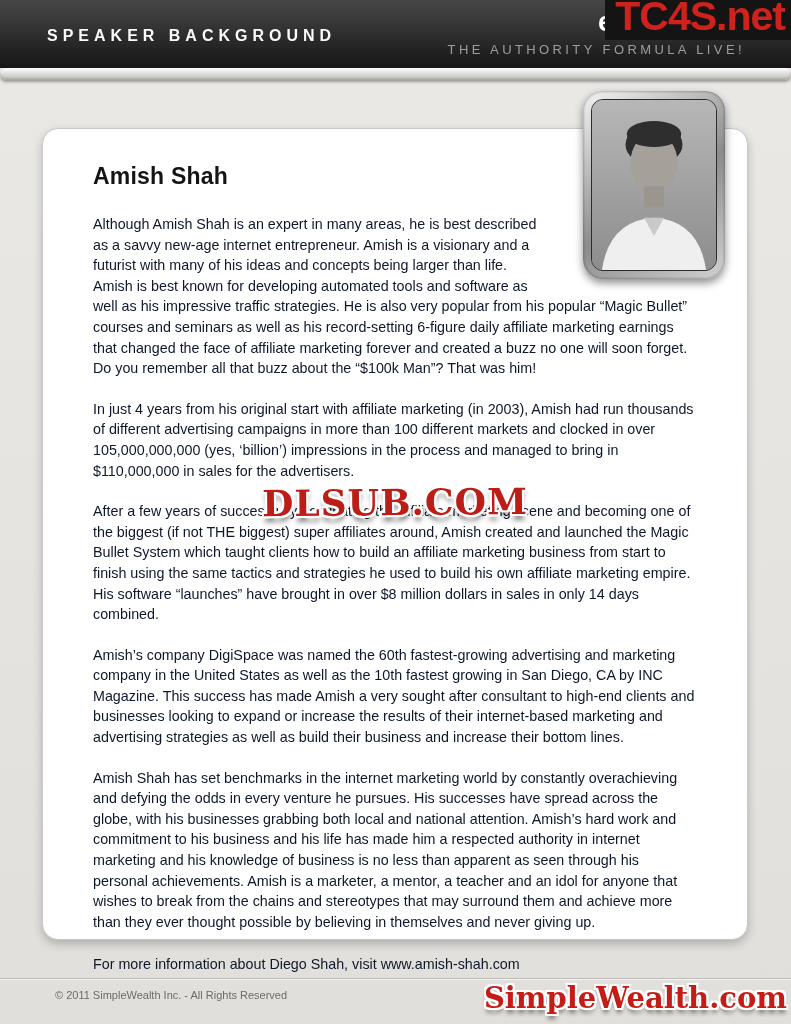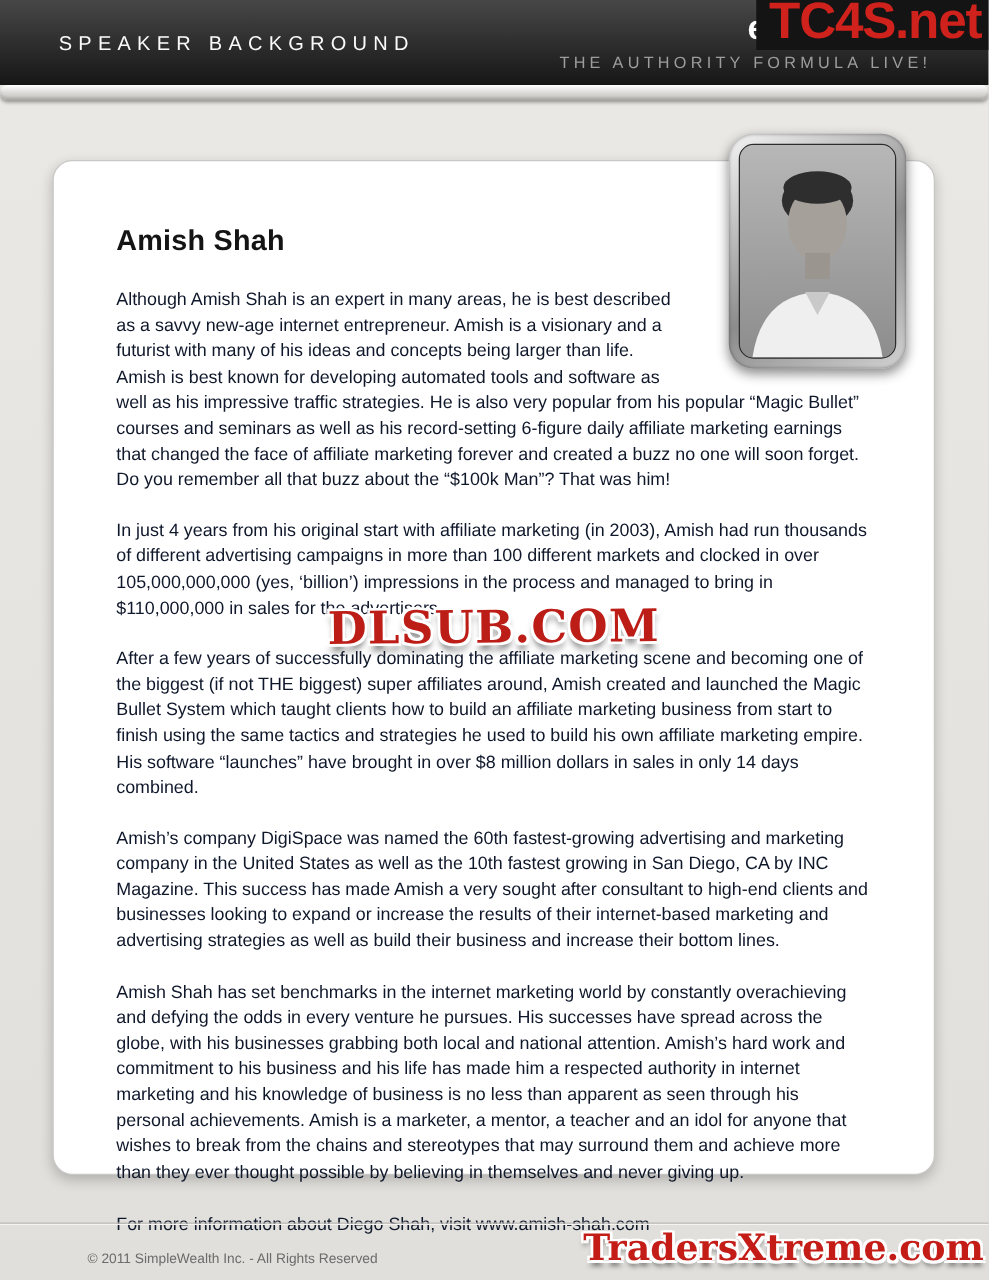--- a/index.html
+++ b/index.html
@@ -19,21 +19,21 @@
   .header {
     position: absolute;
     top: 0; left: 0; right: 0;
     height: 68px;
     background: linear-gradient(#474747, #161616);
   }
   .speaker-title {
     position: absolute;
     left: 47px; top: 27px;
     font-size: 16px;
-    font-weight: normal;
+    font-weight: bold;
     letter-spacing: 5px;
     color: #fafafa;
     white-space: nowrap;
   }
   .logo {
     position: absolute;
     right: 46px; top: 7px;
     text-align: right;
     z-index: 1;
   }
@@ -86,21 +86,21 @@
 
   
   .card {
     position: absolute;
     left: 42px; top: 128px;
     width: 706px; height: 812px;
     background: #ffffff;
     border: 1px solid #c8c8c6;
     border-radius: 16px;
     box-shadow: 0 4px 10px rgba(0,0,0,0.22);
-    padding: 50px 50px 0 50px;
+    padding: 34px 50px 0 50px;
   }
   .photo-frame {
     float: right;
     width: 142px; height: 188px;
     margin: -72px -28px 14px 34px;
     border-radius: 20px;
     padding: 8px;
     background: linear-gradient(145deg, #f4f4f4, #8c8c8c 55%, #d2d2d2);
     box-shadow: 0 4px 9px rgba(0,0,0,0.45), inset 0 0 3px rgba(0,0,0,0.45);
     position: relative;
@@ -169,24 +169,23 @@
 
   
   .footer-line {
     position: absolute;
     left: 0; right: 0; top: 978px;
     border-top: 1px solid #bdbcb8;
     box-shadow: 0 1px 0 #f5f4f1;
   }
   .copyright {
     position: absolute;
-    left: 70px; top: 989px;
+    left: 55px; top: 989px;
     font-size: 11px;
     color: #6b6b6b;
-    margin-top: 12px;
   }
 </style>
 </head>
 <body>
 
 <div class="page">
 
   <div class="header">
     <div class="speaker-title">SPEAKER BACKGROUND</div>
     <div class="logo">
@@ -229,15 +228,15 @@
     <p class="bio">After a few years of successfully dominating the affiliate marketing scene and becoming one of the biggest (if not THE biggest) super affiliates around, Amish created and launched the Magic Bullet System which taught clients how to build an affiliate marketing business from start to finish using the same tactics and strategies he used to build his own affiliate marketing empire. His software “launches” have brought in over $8 million dollars in sales in only 14 days combined.</p>
     <p class="bio">Amish’s company DigiSpace was named the 60th fastest-growing advertising and marketing company in the United States as well as the 10th fastest growing in San Diego, CA by INC Magazine. This success has made Amish a very sought after consultant to high-end clients and businesses looking to expand or increase the results of their internet-based marketing and advertising strategies as well as build their business and increase their bottom lines.</p>
     <p class="bio">Amish Shah has set benchmarks in the internet marketing world by constantly overachieving and defying the odds in every venture he pursues. His successes have spread across the globe, with his businesses grabbing both local and national attention. Amish’s hard work and commitment to his business and his life has made him a respected authority in internet marketing and his knowledge of business is no less than apparent as seen through his personal achievements. Amish is a marketer, a mentor, a teacher and an idol for anyone that wishes to break from the chains and stereotypes that may surround them and achieve more than they ever thought possible by believing in themselves and never giving up.</p>
     <p class="bio more-info">For more information about Diego Shah, visit www.amish-shah.com</p>
 
     <div class="dlsub">DLSUB.COM</div>
   </div>
 
   <div class="footer-line"></div>
   <div class="copyright">© 2011 SimpleWealth Inc. - All Rights Reserved</div>
-  <div class="tradersx">TradersXtreme.com</div>
+  <div class="tradersx">SimpleWealth.com</div>
 
 </div>
 
 </body></html>

